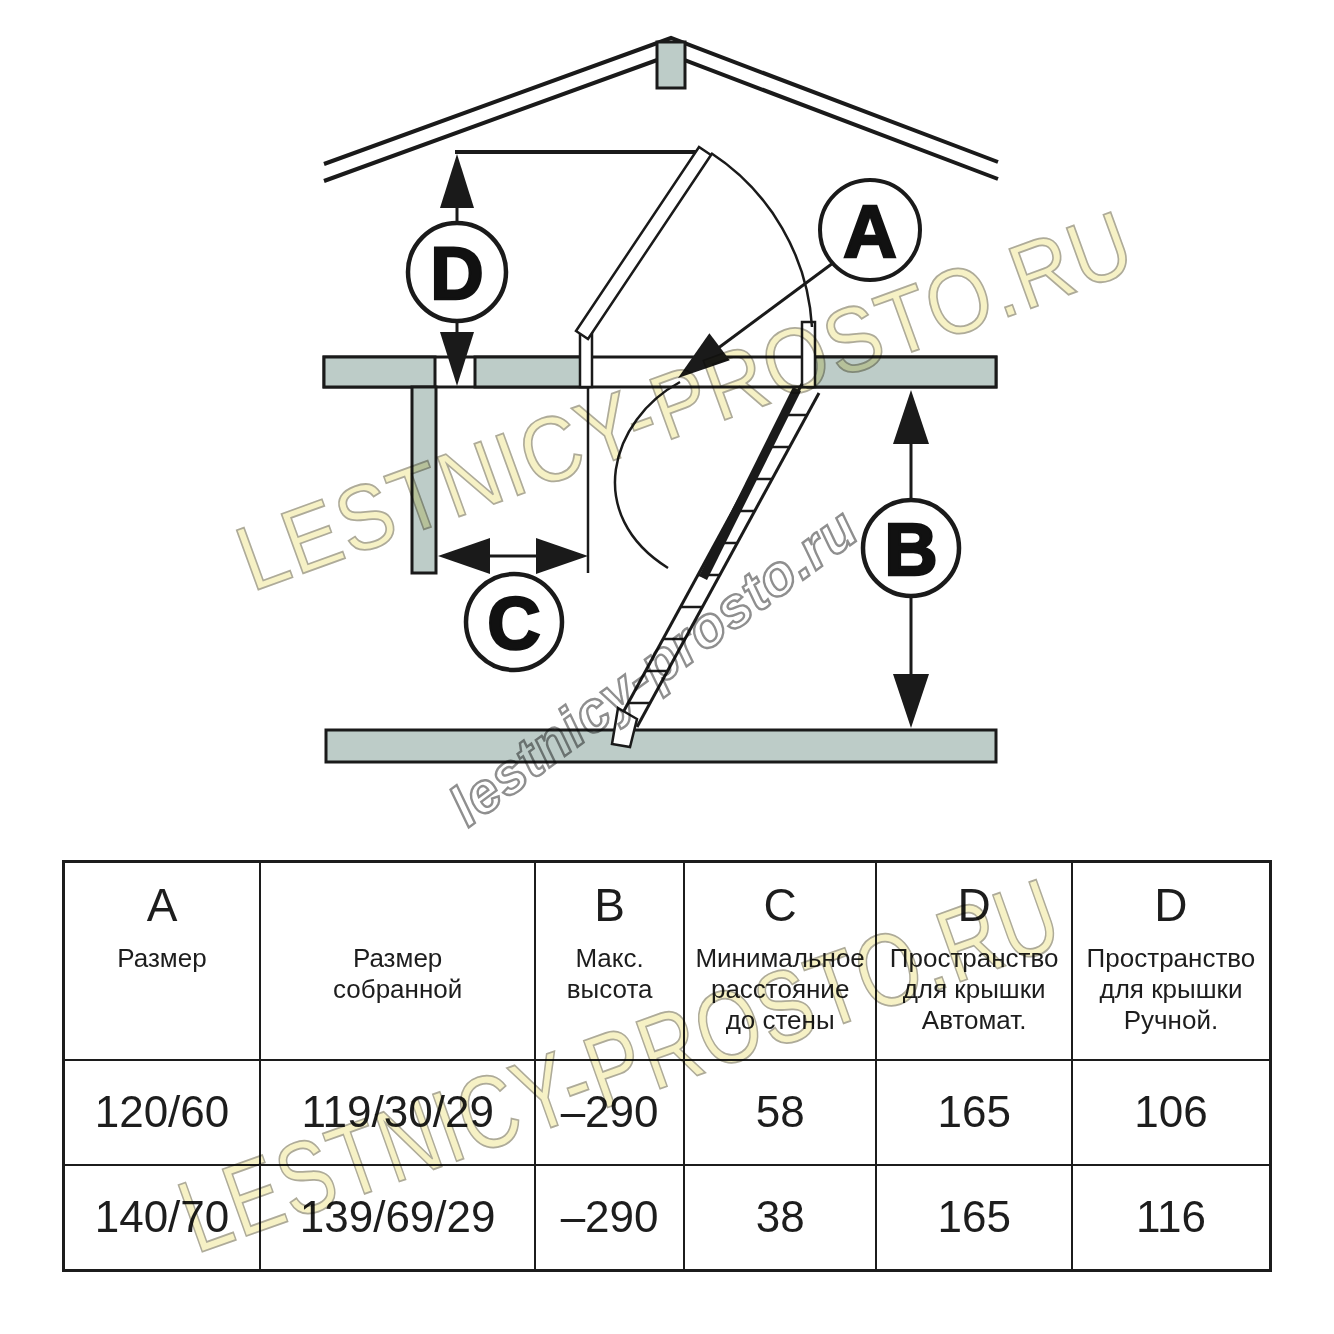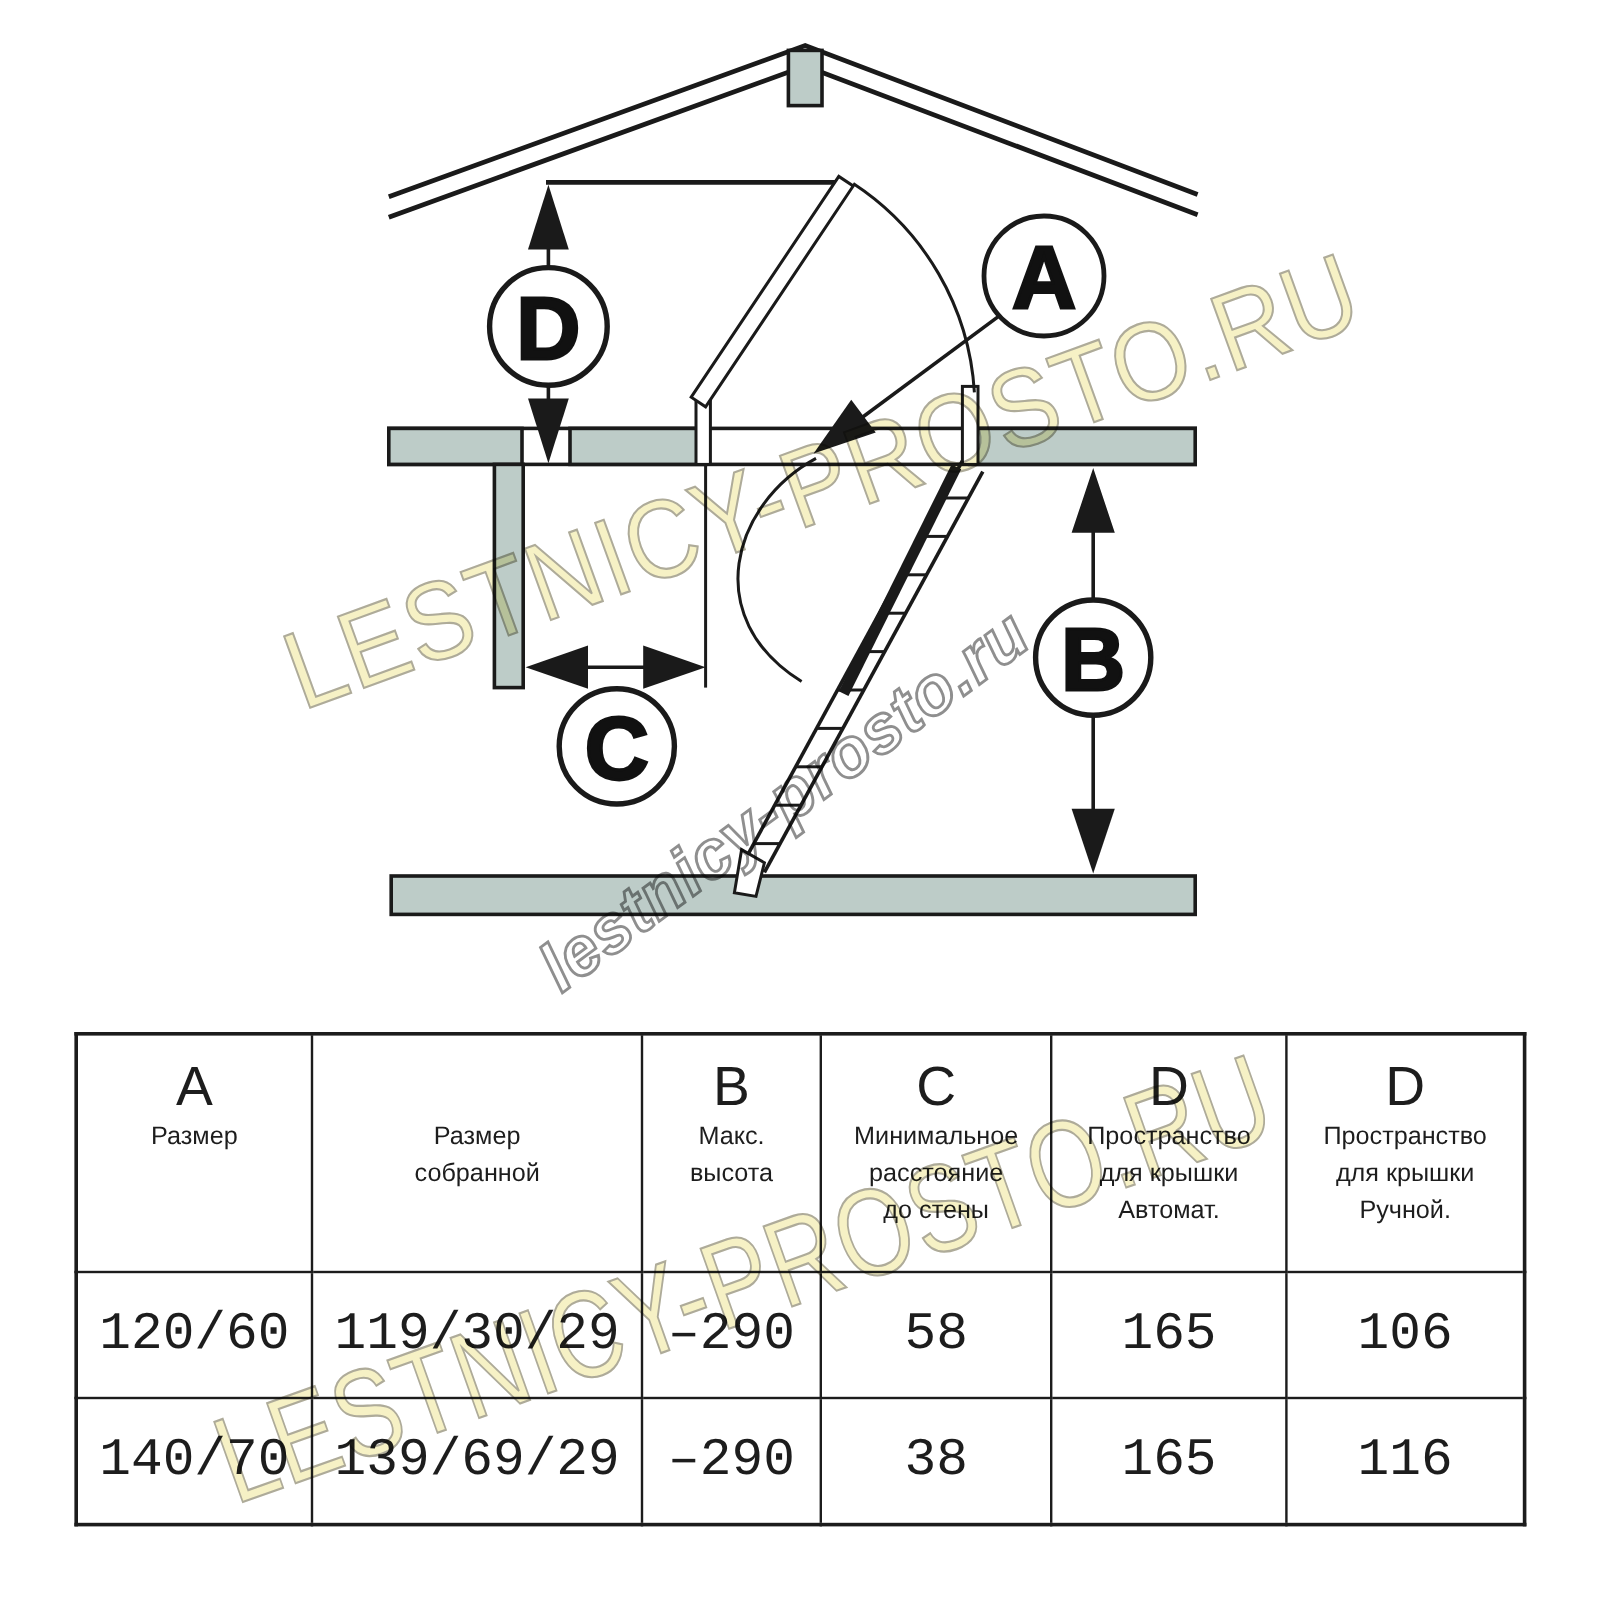--- a/index.html
+++ b/index.html
@@ -8,23 +8,23 @@
   .diagram-svg{position:absolute;left:0;top:0;}
   
   .spec-table-wrap{position:absolute;left:62px;top:860px;width:1210px;height:412px;}
   table.spec{width:100%;height:100%;border-collapse:collapse;table-layout:fixed;
              background:transparent;}
   table.spec td, table.spec th{border:2px solid #1c1c1c;padding:0;text-align:center;
              vertical-align:top;background:transparent;color:#1d1d1d;}
   table.spec{border:3px solid #1c1c1c;}
   th .hdr-letter{display:block;font-size:46px;font-weight:500;line-height:52px;
                  margin-top:16px;min-height:52px;letter-spacing:0;}
-  th .hdr-label{display:block;font-size:21px;font-weight:400;line-height:31px;
-                margin-top:0;white-space:pre-line;}
-  tr.data-row td{font-size:44px;font-weight:400;vertical-align:middle;line-height:52px;font-family:Liberation Mono, monospace;}
+  th .hdr-label{display:block;font-size:26px;font-weight:400;line-height:31px;
+                margin-top:12px;white-space:pre-line;}
+  tr.data-row td{font-size:44px;font-weight:400;vertical-align:middle;line-height:52px;}
   col.c1{width:16.28%} col.c2{width:22.81%} col.c3{width:12.31%}
   col.c4{width:15.95%} col.c5{width:16.2%} col.c6{width:16.45%}
   tr.hdr-row{height:198px;}
   
   .wm-layer{position:absolute;left:0;top:0;width:1334px;height:1334px;
             mix-blend-mode:multiply;pointer-events:none;}
   .wm-big{font-family:"Liberation Sans",sans-serif;font-weight:400;}
   .wm-small{font-family:"Liberation Sans",sans-serif;font-weight:700;font-style:italic;}
   
   .ink{stroke:#1a1a1a;fill:none;}

